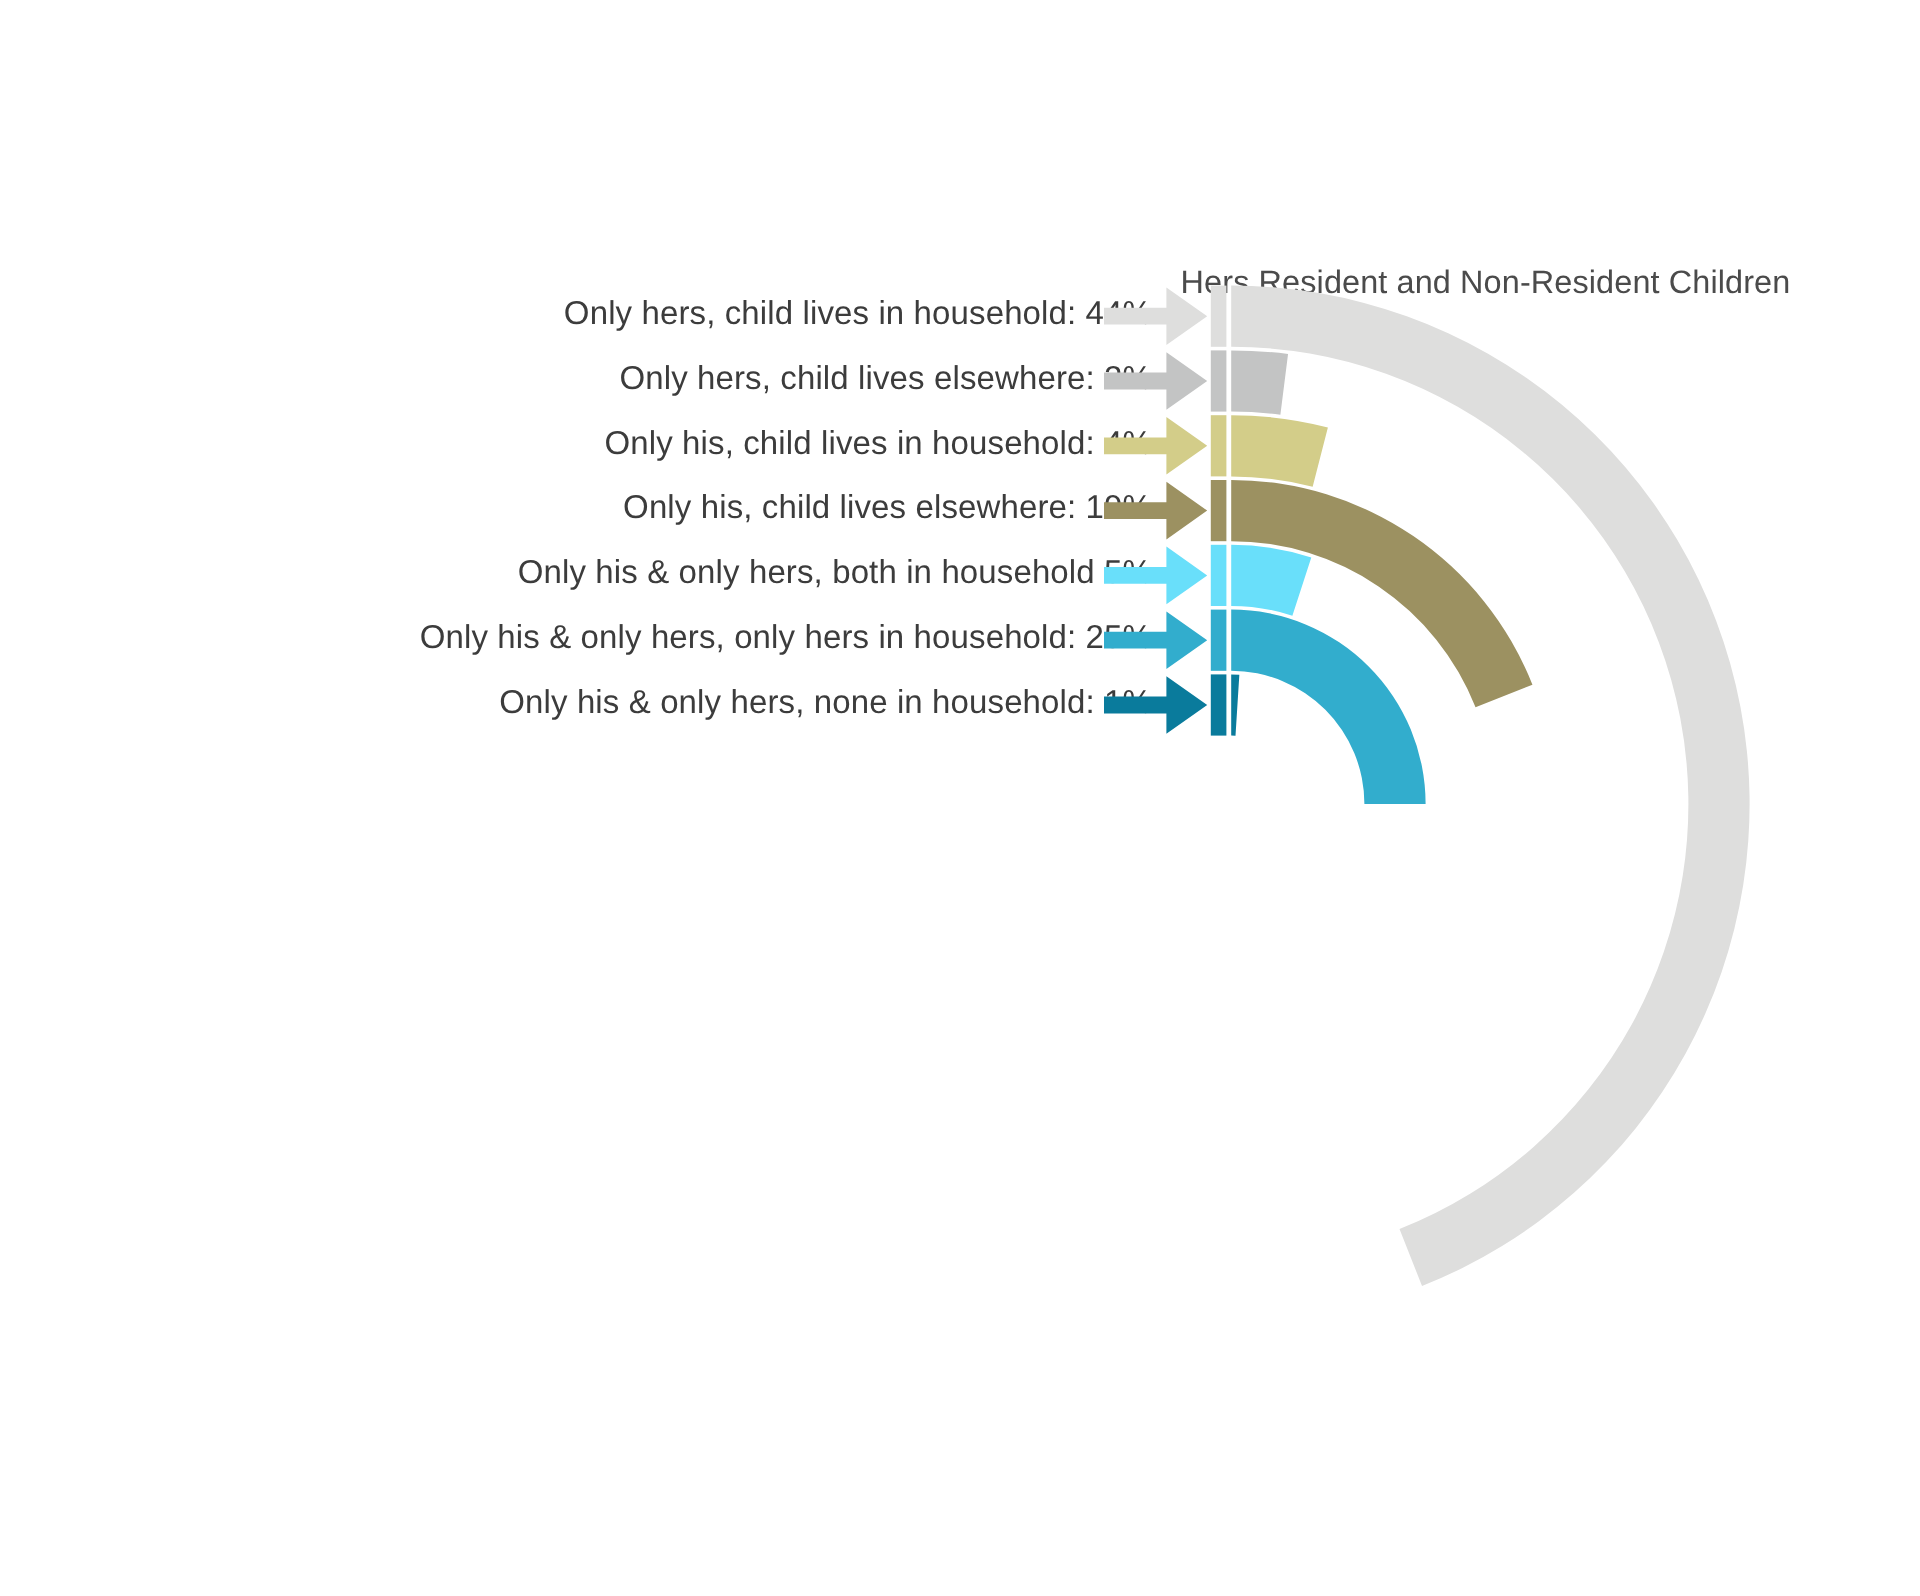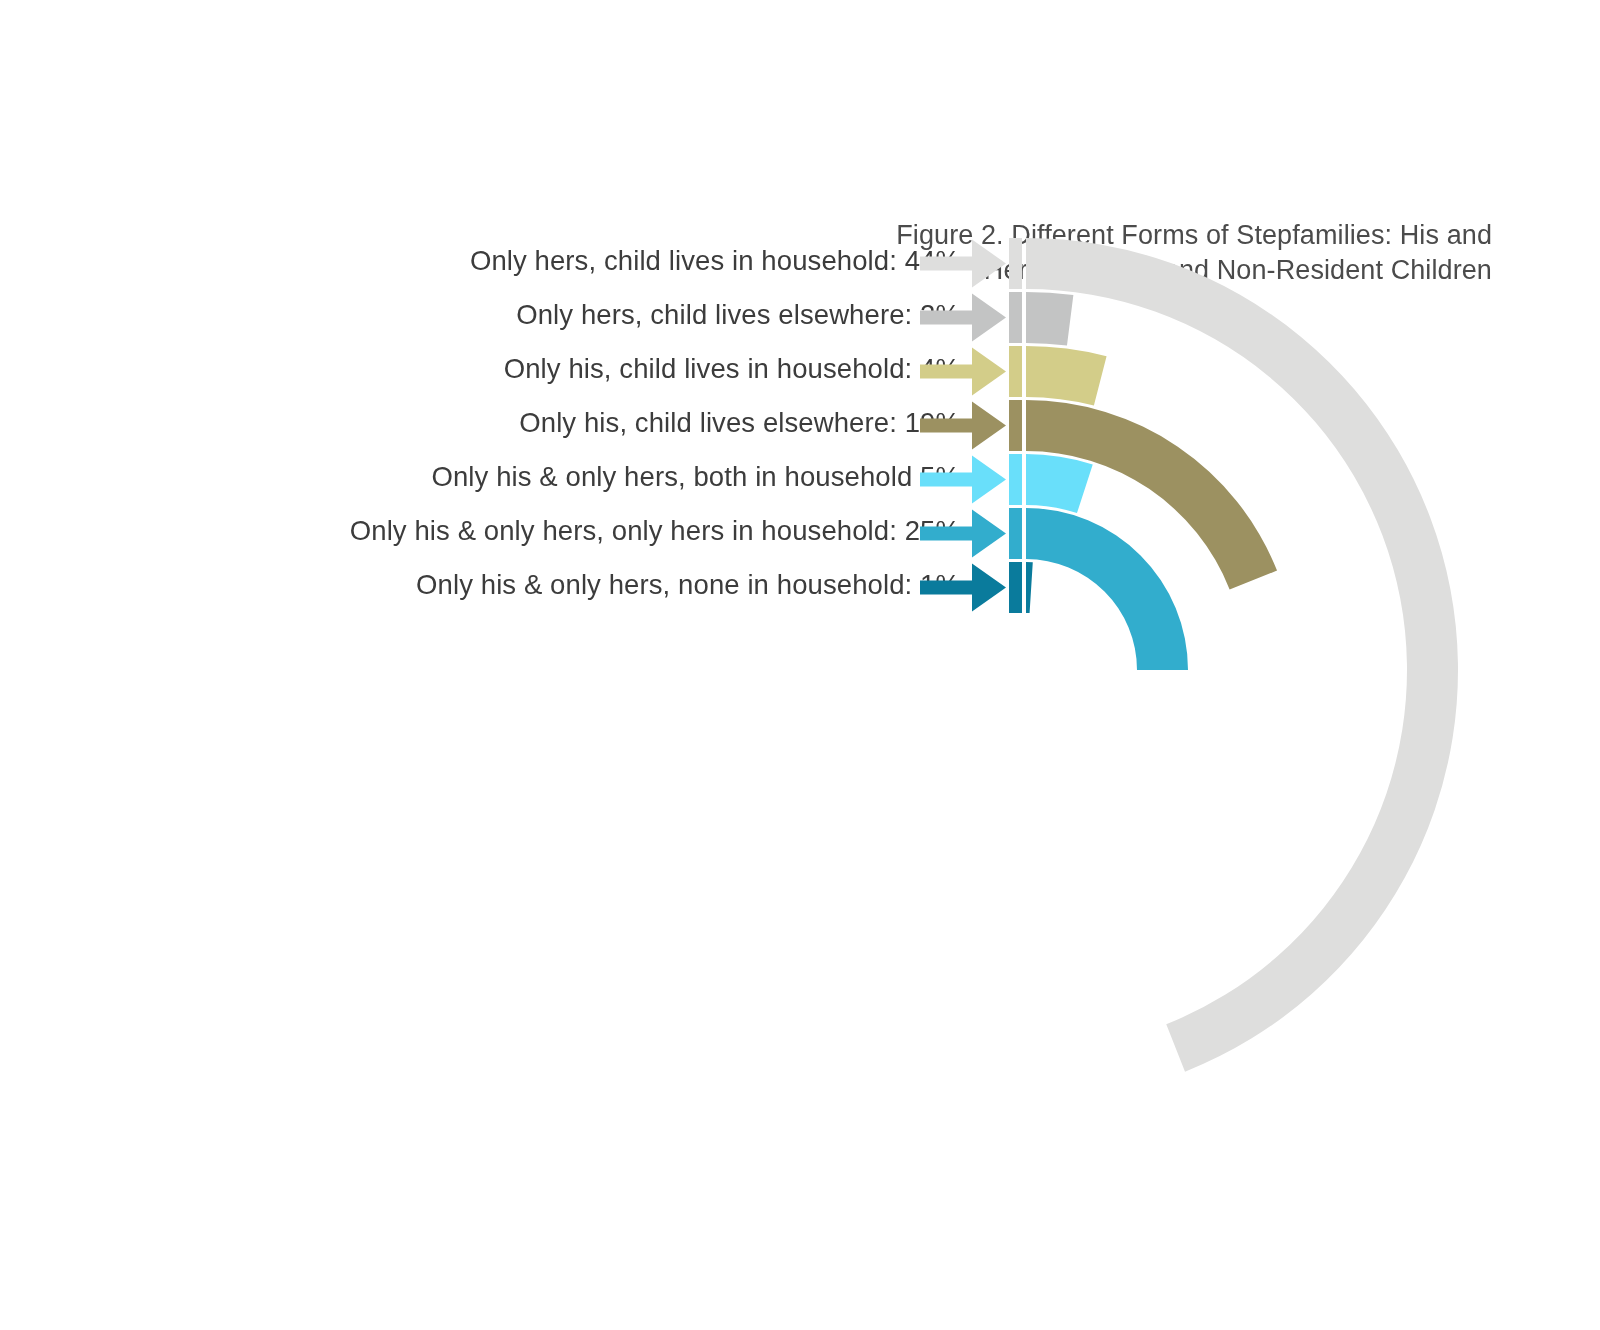--- a/index.html
+++ b/index.html
@@ -50,21 +50,20 @@
     letter-spacing: 0.1px;
   }
   svg { position: absolute; left: 0; top: 0; overflow: visible; }
 </style>
 </head>
 <body>
 
 <div id="figure">
 
   <div class="fig-title">
-    <span>Figure 2. Different Forms of Stepfamilies: His and</span>
     <span>Hers Resident and Non-Resident Children</span>
   </div>
 
   <div class="labels">
     <div class="row-label" style="top: 244.5px; width: 914px;">Only hers, child lives in household: 44%</div>
     <div class="row-label" style="top: 298.5px; width: 914px;">Only hers, child lives elsewhere: 2%</div>
     <div class="row-label" style="top: 352.5px; width: 914px;">Only his, child lives in household: 4%</div>
     <div class="row-label" style="top: 406.5px; width: 914px;">Only his, child lives elsewhere: 19%</div>
     <div class="row-label" style="top: 460.5px; width: 914px;">Only his &amp; only hers, both in household 5%</div>
     <div class="row-label" style="top: 514.5px; width: 914px;">Only his &amp; only hers, only hers in household: 25%</div>

